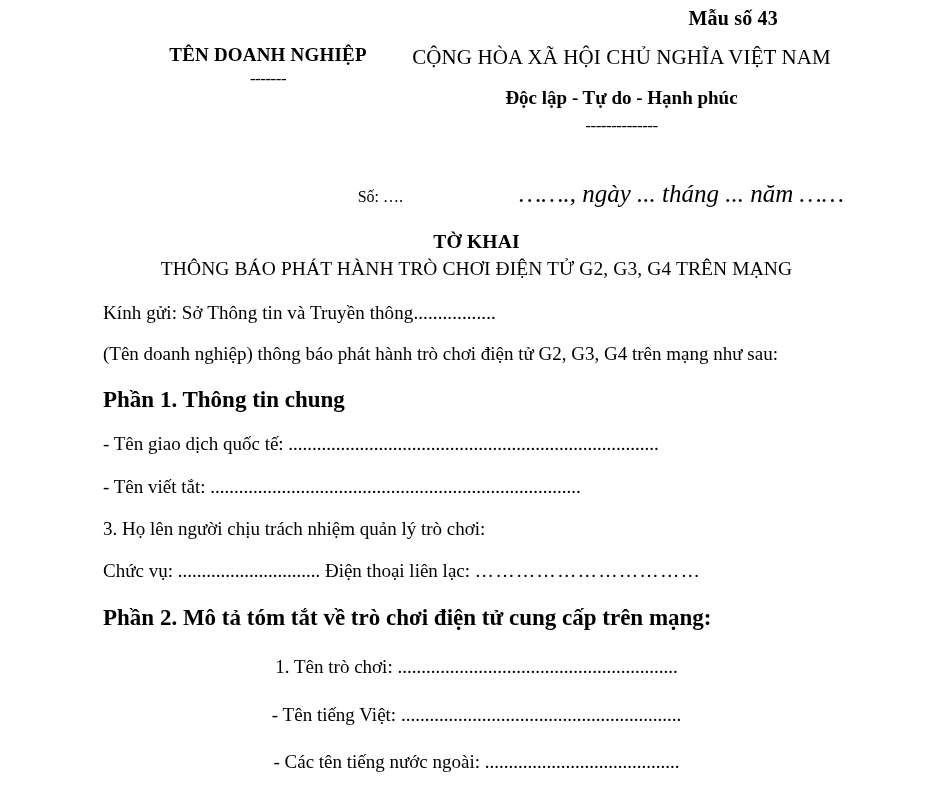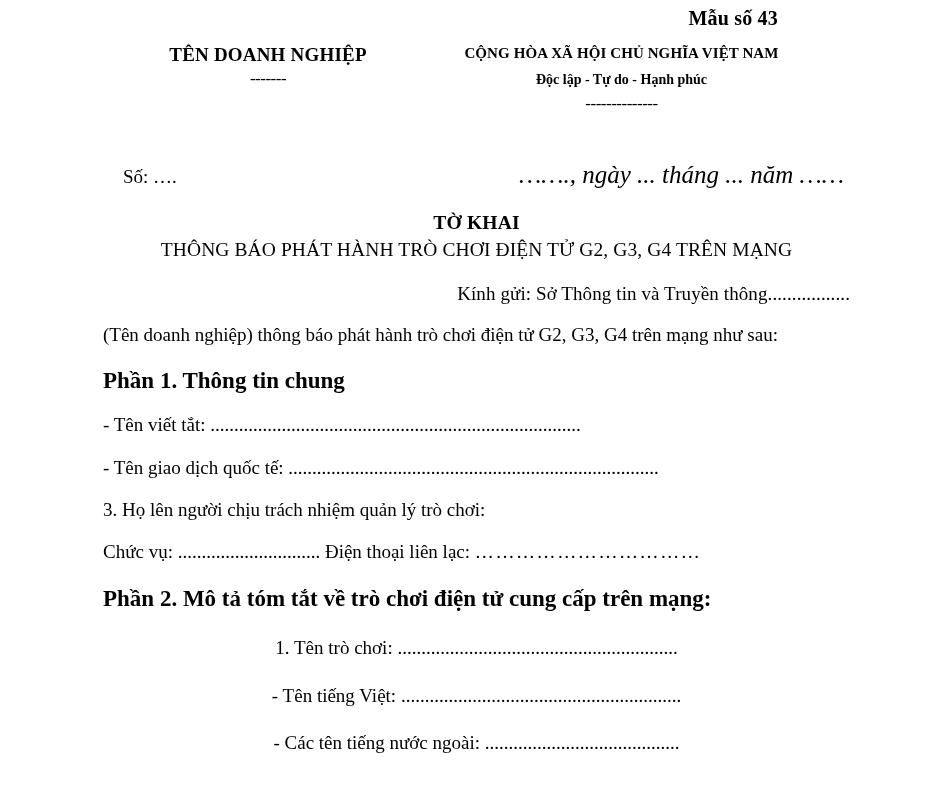--- a/index.html
+++ b/index.html
@@ -51,31 +51,31 @@
     padding-right: 10px;
     box-sizing: border-box;
   }
   .org-name {
     font-weight: bold;
     font-size: 19px;
     line-height: 1.2;
     letter-spacing: 0.2px;
   }
   .nation-line {
-    font-weight: bold;
-    font-size: 15px;
+    font-weight: normal;
+    font-size: 21px;
     line-height: 1.25;
     letter-spacing: 0.1px;
     text-align: center;
   }
   .motto-line {
     font-weight: bold;
-    font-size: 14px;
+    font-size: 19px;
     line-height: 1.3;
-    margin-top: 8px;
+    margin-top: 16px;
   }
   .rule-short {
     font-size: 17px;
     line-height: 1;
     margin-top: 3px;
     letter-spacing: -0.5px;
   }
   .rule-long {
     font-size: 17px;
     line-height: 1;
@@ -84,24 +84,24 @@
   }
 
   
   .so-row {
     display: flex;
     align-items: baseline;
     margin-top: 26px;
   }
   .so-cell {
     width: 300px;
-    text-align: left;
+    text-align: right;
     padding-left: 20px;
     box-sizing: border-box;
-    font-size: 19px;
+    font-size: 16px;
     margin-top: 28px;
   }
   .date-cell {
     flex: 1;
     text-align: center;
     padding-left: 110px;
     box-sizing: border-box;
     font-style: italic;
     font-size: 25px;
   }
@@ -117,21 +117,21 @@
   }
   .title-sub {
     text-align: center;
     font-weight: normal;
     font-size: 19.5px;
     line-height: 1.25;
     margin-top: 3px;
     letter-spacing: 0.1px;
   }
   .recipient {
-    text-align: right;
+    text-align: left;
     font-size: 19px;
     margin-top: 20px;
     letter-spacing: 0.1px;
   }
 
   
   .intro {
     font-size: 19px;
     margin-top: 17px;
     line-height: 1.35;
@@ -184,22 +184,22 @@
 
   <div class="title-main">TỜ KHAI</div>
   <div class="title-sub">THÔNG BÁO PHÁT HÀNH TRÒ CHƠI ĐIỆN TỬ G2, G3, G4 TRÊN MẠNG</div>
   <div class="recipient">Kính gửi: Sở Thông tin và Truyền thông.................</div>
 
   <div class="intro">(Tên doanh nghiệp) thông báo phát hành trò chơi điện tử G2, G3, G4 trên mạng như sau:</div>
 
   <div class="section-head">Phần 1. Thông tin chung</div>
 
 
+  <div class="line">- Tên giao dịch quốc tế: ..............................................................................</div>
   <div class="line">- Tên viết tắt: ..............................................................................</div>
-  <div class="line">- Tên giao dịch quốc tế: ..............................................................................</div>
 
 
   <div class="line">3. Họ lên người chịu trách nhiệm quản lý trò chơi:</div>
 
   <div class="line">
     <span>Chức vụ: .............................. Điện thoại liên lạc: </span><span class="dots-wide">……………………………</span>
   </div>
 
   <div class="section-head">Phần 2. Mô tả tóm tắt về trò chơi điện tử cung cấp trên mạng:</div>
 

